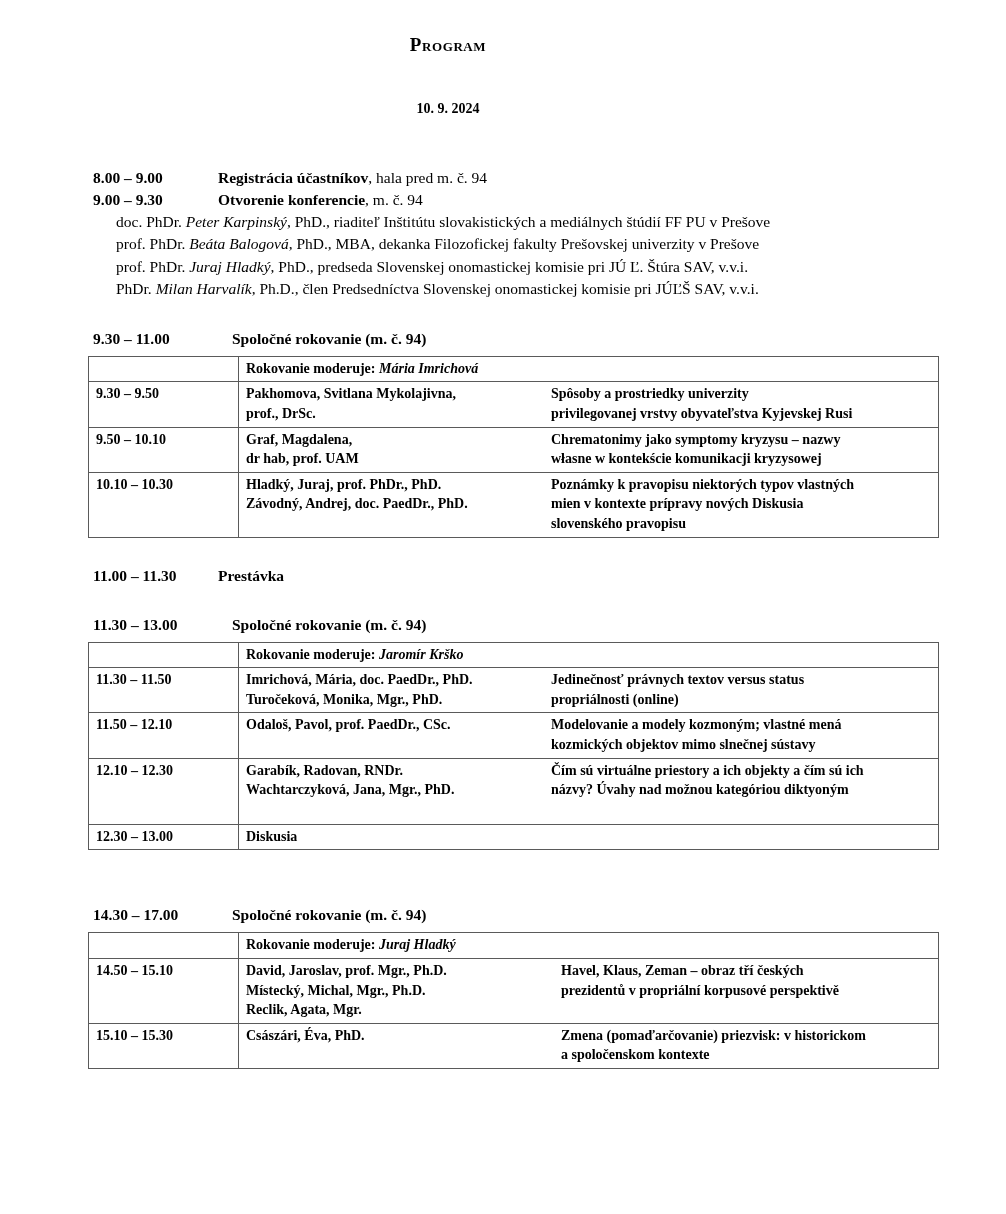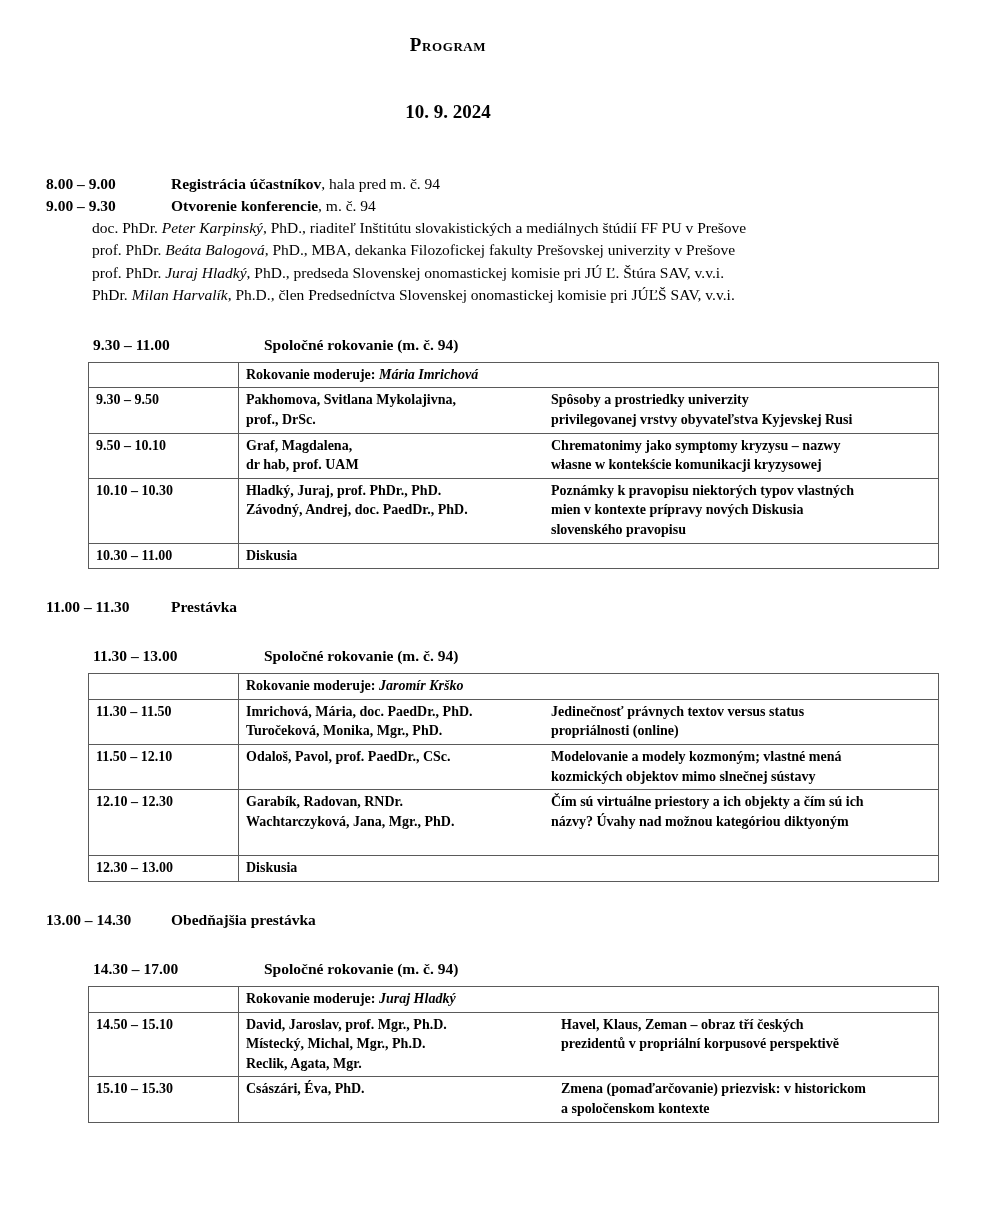--- a/index.html
+++ b/index.html
@@ -31,56 +31,55 @@
     font-weight: bold;
     font-size: 19px;
     letter-spacing: 0.6px;
     font-variant: small-caps;
     margin: 0;
     padding-top: 34px;
   }
   .doc-date {
     text-align: center;
     font-weight: bold;
-    font-size: 19px;
+    font-size: 14px;
     margin: 0;
     padding-top: 45px;
   }
 
   
   .sched-line {
     display: flex;
     align-items: baseline;
-    padding-left: 46px;
+    padding-left: 93px;
     line-height: 1.42;
   }
   .sched-time {
     font-weight: bold;
     width: 125px;
     flex: 0 0 125px;
     white-space: nowrap;
   }
   .sched-label {
     font-weight: bold;
     white-space: nowrap;
   }
   .sched-label .regular {
     font-weight: normal;
   }
 
   
   .sched-line.section-head {
     padding-left: 93px;
-    gap: 32px;
   }
   .sched-line.section-head .sched-time { flex: 0 0 139px; width: 139px; }
 
   
   .speakers {
-    padding-left: 92px;
+    padding-left: 116px;
     line-height: 1.45;
   }
   .speakers div { white-space: nowrap; }
   .speakers i { font-style: italic; }
 
   
   table.program {
     border-collapse: collapse;
     width: 834px;
     margin-left: 88px;
@@ -197,26 +196,20 @@
             <span class="ln">Závodný, Andrej, doc. PaedDr., PhD.</span>
           </div>
           <div class="titles">
             <span class="ln">Poznámky k pravopisu niektorých typov vlastných</span>
             <span class="ln">mien v kontexte prípravy nových Diskusia</span>
             <span class="ln">slovenského pravopisu</span>
           </div>
         </div>
       </td>
     </tr>
-    <tr>
-      <td class="c-time">10.30 – 11.00</td>
-      <td class="c-body">
-        <span class="ln">Diskusia</span>
-      </td>
-    </tr>
   </tbody>
     </table>
 
   <div class="gap-lg"></div>
 
   <div class="sched-line">
     <span class="sched-time">11.00 – 11.30</span>
     <span class="sched-label">Prestávka</span>
   </div>
 
@@ -283,24 +276,20 @@
       <td class="c-time">12.30 – 13.00</td>
       <td class="c-body">
         <span class="ln">Diskusia</span>
       </td>
     </tr>
   </tbody>
     </table>
 
   <div class="gap-lg"></div>
 
-  <div class="sched-line">
-    <span class="sched-time">13.00 – 14.30</span>
-    <span class="sched-label">Obedňajšia prestávka</span>
-  </div>
 
   <div class="gap-lg"></div>
 
   <div class="sched-line section-head">
     <span class="sched-time">14.30 – 17.00</span>
     <span class="sched-label">Spoločné rokovanie  (m. č. 94)</span>
   </div>
   <div style="height:6px"></div>
 
   <table class="program">

